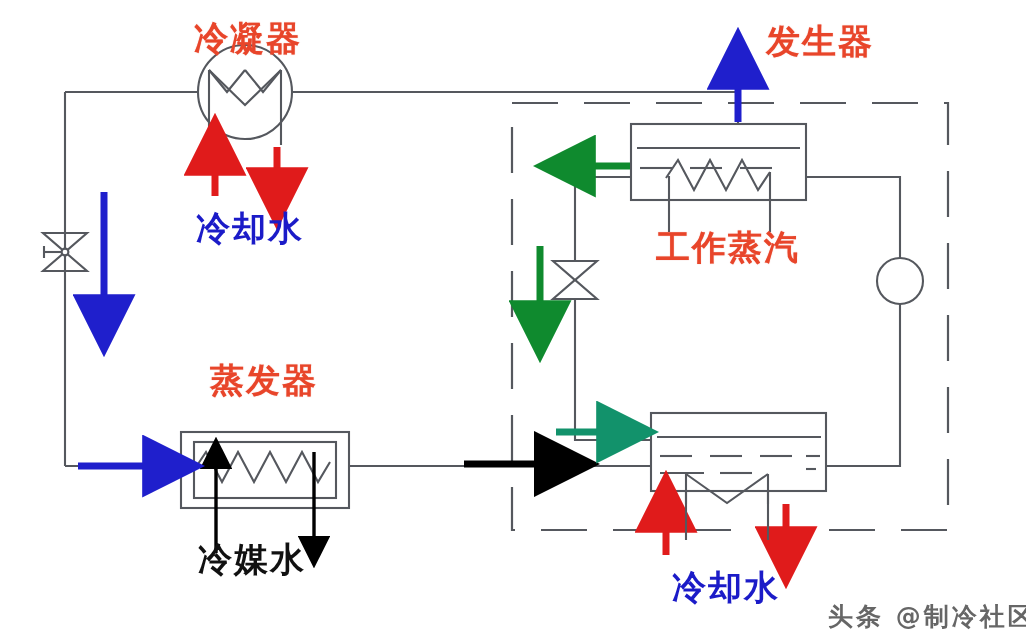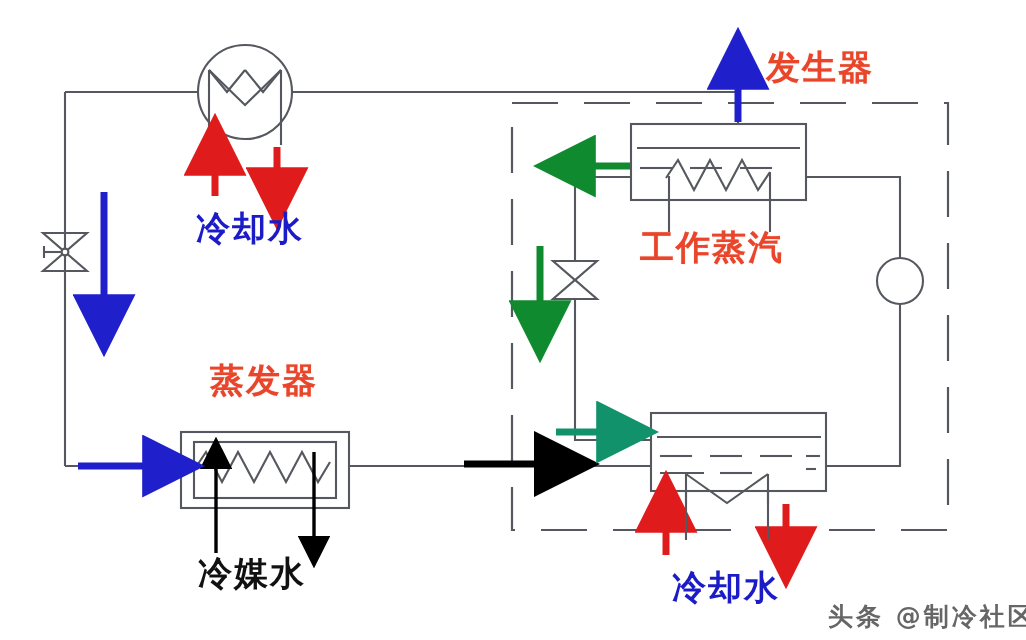--- a/index.html
+++ b/index.html
@@ -197,29 +197,30 @@
 
     <line x1="630" y1="166" x2="572" y2="166" stroke="#0f8a2e" stroke-width="7" marker-end="url(#ah-green)"></line>
     <line x1="540" y1="246" x2="540" y2="324" stroke="#0f8a2e" stroke-width="7" marker-end="url(#ah-green)"></line>
     <line x1="556" y1="432" x2="620" y2="432" stroke="#12926b" stroke-width="7" marker-end="url(#ah-teal)"></line>
 
     <g fill="none" stroke="#55585e" stroke-width="2.1">
       <path d="M669,232 L669,232"></path>
     </g>
   </svg>
 
-
-  <div class="lbl lbl-red" style="left:766px; top:24px;margin-top:26px;">发生器</div>
-
-  <div class="lbl lbl-red" style="left:640px; top:230px;">工作蒸汽</div>
+  <div class="lbl lbl-red" style="left:194px; top:21px;">冷凝器</div>
+
+  <div class="lbl lbl-red" style="left:766px; top:24px;">发生器</div>
+
+  <div class="lbl lbl-red" style="left:656px; top:230px;">工作蒸汽</div>
 
   <div class="lbl lbl-red" style="left:210px; top:363px;text-align:center;">蒸发器</div>
 
 
   <div class="lbl lbl-blue" style="left:196px; top:203px;">冷却水</div>
 
   <div class="lbl lbl-blue" style="left:672px; top:562px;">冷却水</div>
 
-  <div class="lbl lbl-black" style="left:198px; top:556px;">冷媒水</div>
+  <div class="lbl lbl-black" style="left:198px; top:542px;">冷媒水</div>
 
   <div class="watermark" style="left:828px; top:600px;">头条 @制冷社区</div>
 
 </div>
 
 </body></html>

